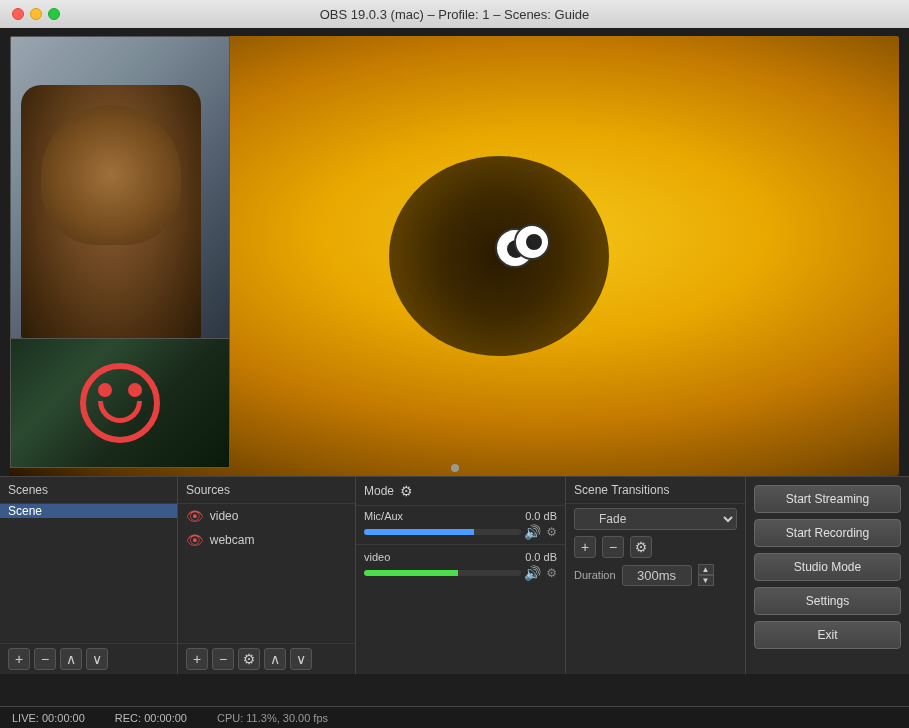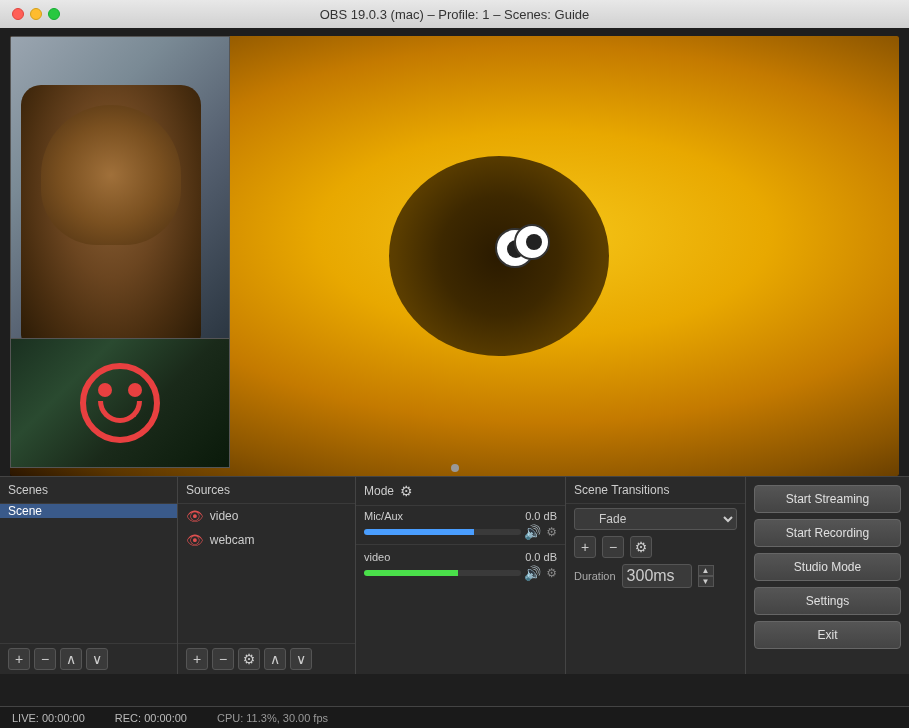--- a/index.html
+++ b/index.html
@@ -371,22 +371,23 @@
       padding: 4px 8px;
       gap: 6px;
     }
     .duration-label { font-size: 11px; color: #aaa; }
     .duration-input {
       width: 70px;
       background: #3a3a3a;
       border: 1px solid #555;
       color: #ccc;
       padding: 2px 4px;
-      font-size: 16px;
+      font-size: 13px;
       border-radius: 3px;
+      text-align: center;
     }
     .stepper {
       display: flex;
       flex-direction: column;
     }
     .stepper-btn {
       background: #3a3a3a;
       border: 1px solid #555;
       color: #ccc;
       width: 16px; height: 11px;

